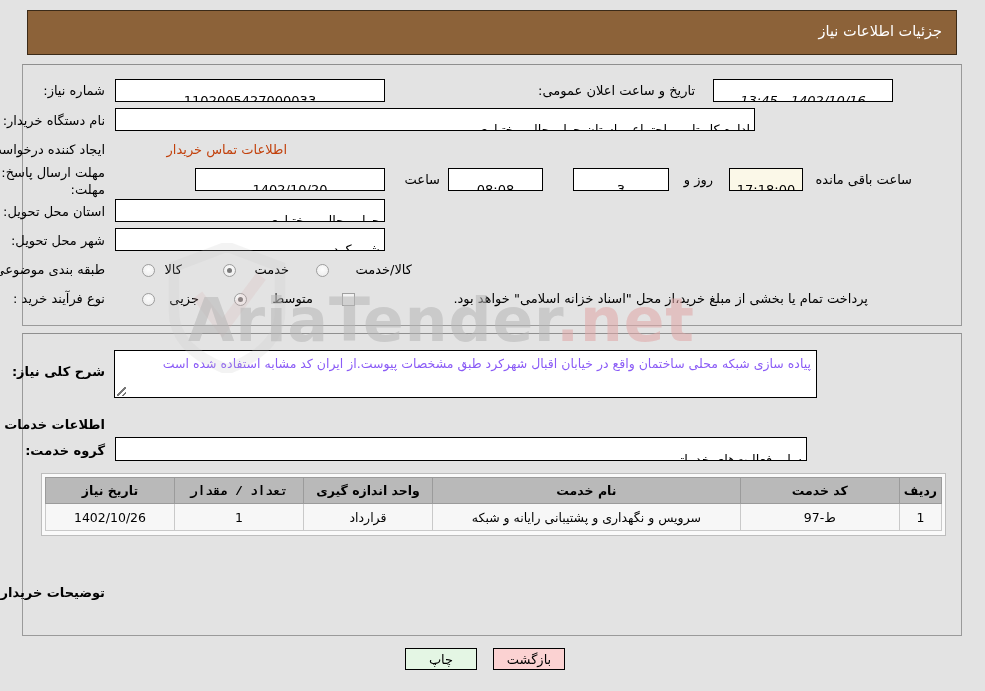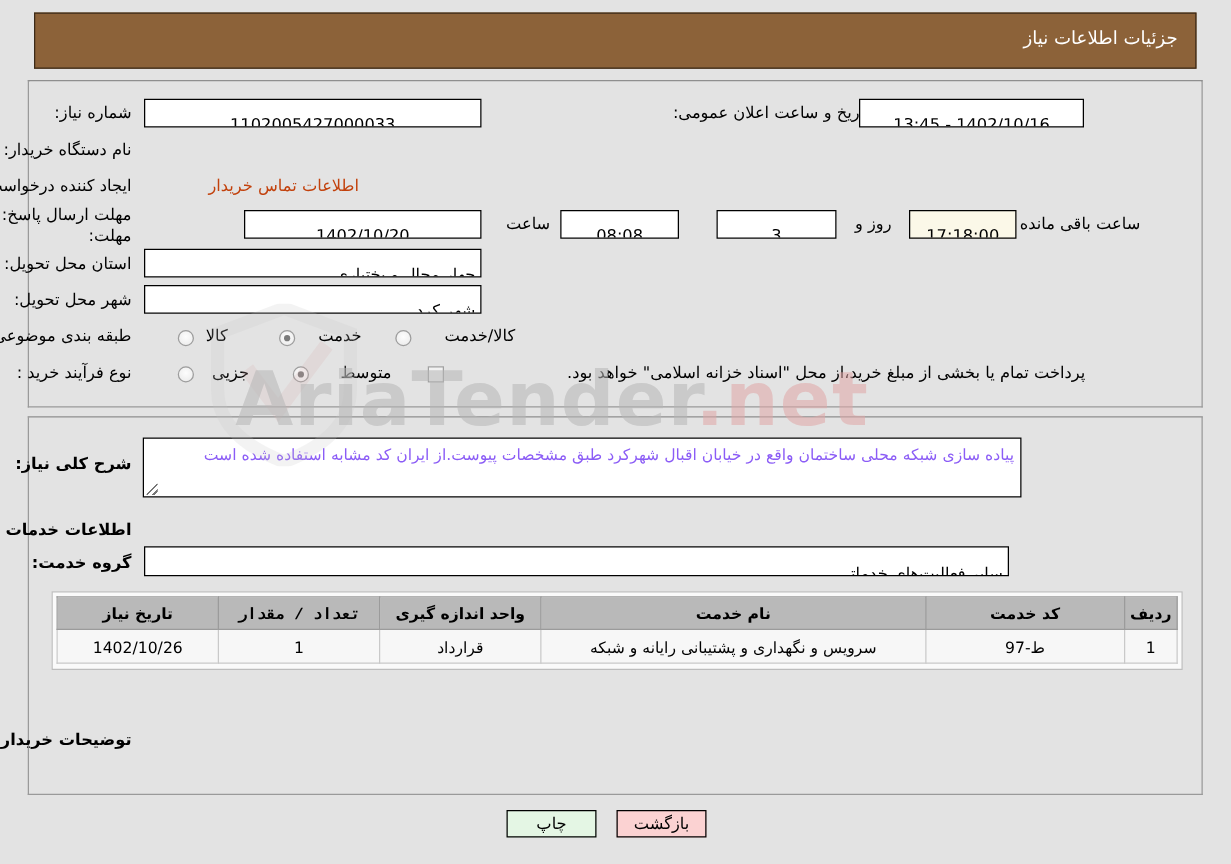--- a/index.html
+++ b/index.html
@@ -243,43 +243,46 @@
     <div class="header-title">جزئیات اطلاعات نیاز</div>
   </div>
 
   <div class="panel" id="panel-top"></div>
 
   <div class="lbl" style="right:880px; top:83px;">شماره نیاز:</div>
   <div class="inp center" style="right:600px; top:79px; width:270px; height:23px;">
     <span class="txt">1102005427000033</span>
   </div>
   <div class="lbl" style="right:290px; top:83px;">تاریخ و ساعت اعلان عمومی:</div>
-  <div class="inp center" style="right:118px; top:79px; width:180px; height:23px;">
+  <div class="inp center" style="right:92px; top:79px; width:180px; height:23px;font-style:italic;">
     <span class="txt">1402/10/16 - 13:45</span>
   </div>
 
   <div class="lbl" style="right:880px; top:113px;">نام دستگاه خریدار:</div>
+  <div class="inp rtlstart" style="right:230px; top:108px; width:640px; height:23px;">
+    <span class="txt">اداره کل تامین اجتماعی استان چهارمحال وبختیاری</span>
+  </div>
 
   <div class="lbl" style="right:880px; top:142px;">ایجاد کننده درخواست:</div>
   <div class="link" style="right:698px; top:142px;">اطلاعات تماس خریدار</div>
 
   <div class="lbl" style="right:880px; top:165px;">مهلت ارسال پاسخ: تا</div>
   <div class="lbl" style="right:880px; top:182px;">مهلت:</div>
   <div class="inp center" style="right:600px; top:168px; width:190px; height:23px;">
     <span class="txt">1402/10/20</span>
   </div>
   <div class="lbl" style="right:545px; top:172px;">ساعت</div>
   <div class="inp center" style="right:442px; top:168px; width:95px; height:23px;">
     <span class="txt">08:08</span>
   </div>
   <div class="inp center" style="right:316px; top:168px; width:96px; height:23px;">
     <span class="txt">3</span>
   </div>
   <div class="lbl" style="right:272px; top:172px;">روز و</div>
-  <div class="inp cream center" style="right:172px; top:168px; width:86px; height:23px;">
+  <div class="inp cream center" style="right:182px; top:168px; width:74px; height:23px;">
     <span class="txt">17:18:00</span>
   </div>
   <div class="lbl" style="right:73px; top:172px;">ساعت باقی مانده</div>
 
   <div class="lbl" style="right:880px; top:204px;">استان محل تحویل:</div>
   <div class="inp rtlstart" style="right:600px; top:199px; width:270px; height:23px;">
     <span class="txt">چهار محال و بختیاری</span>
   </div>
 
   <div class="lbl" style="right:880px; top:233px;">شهر محل تحویل:</div>

